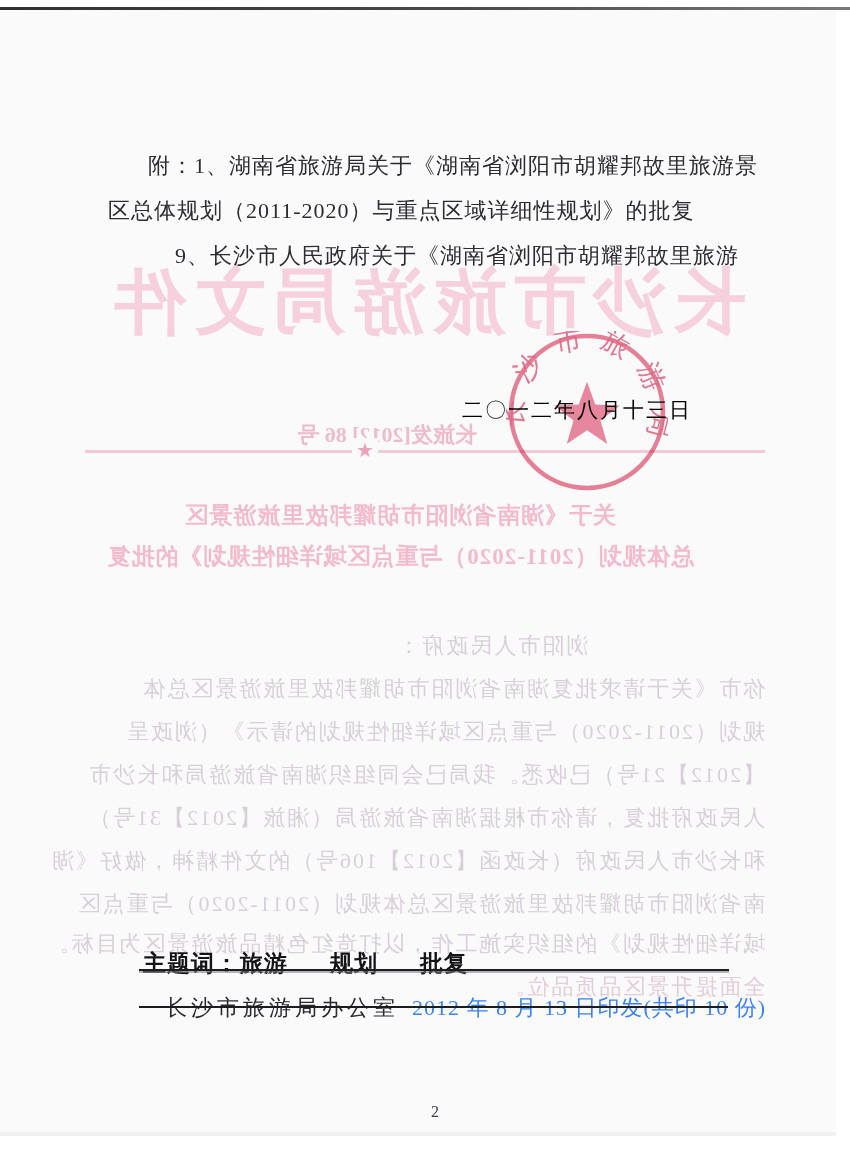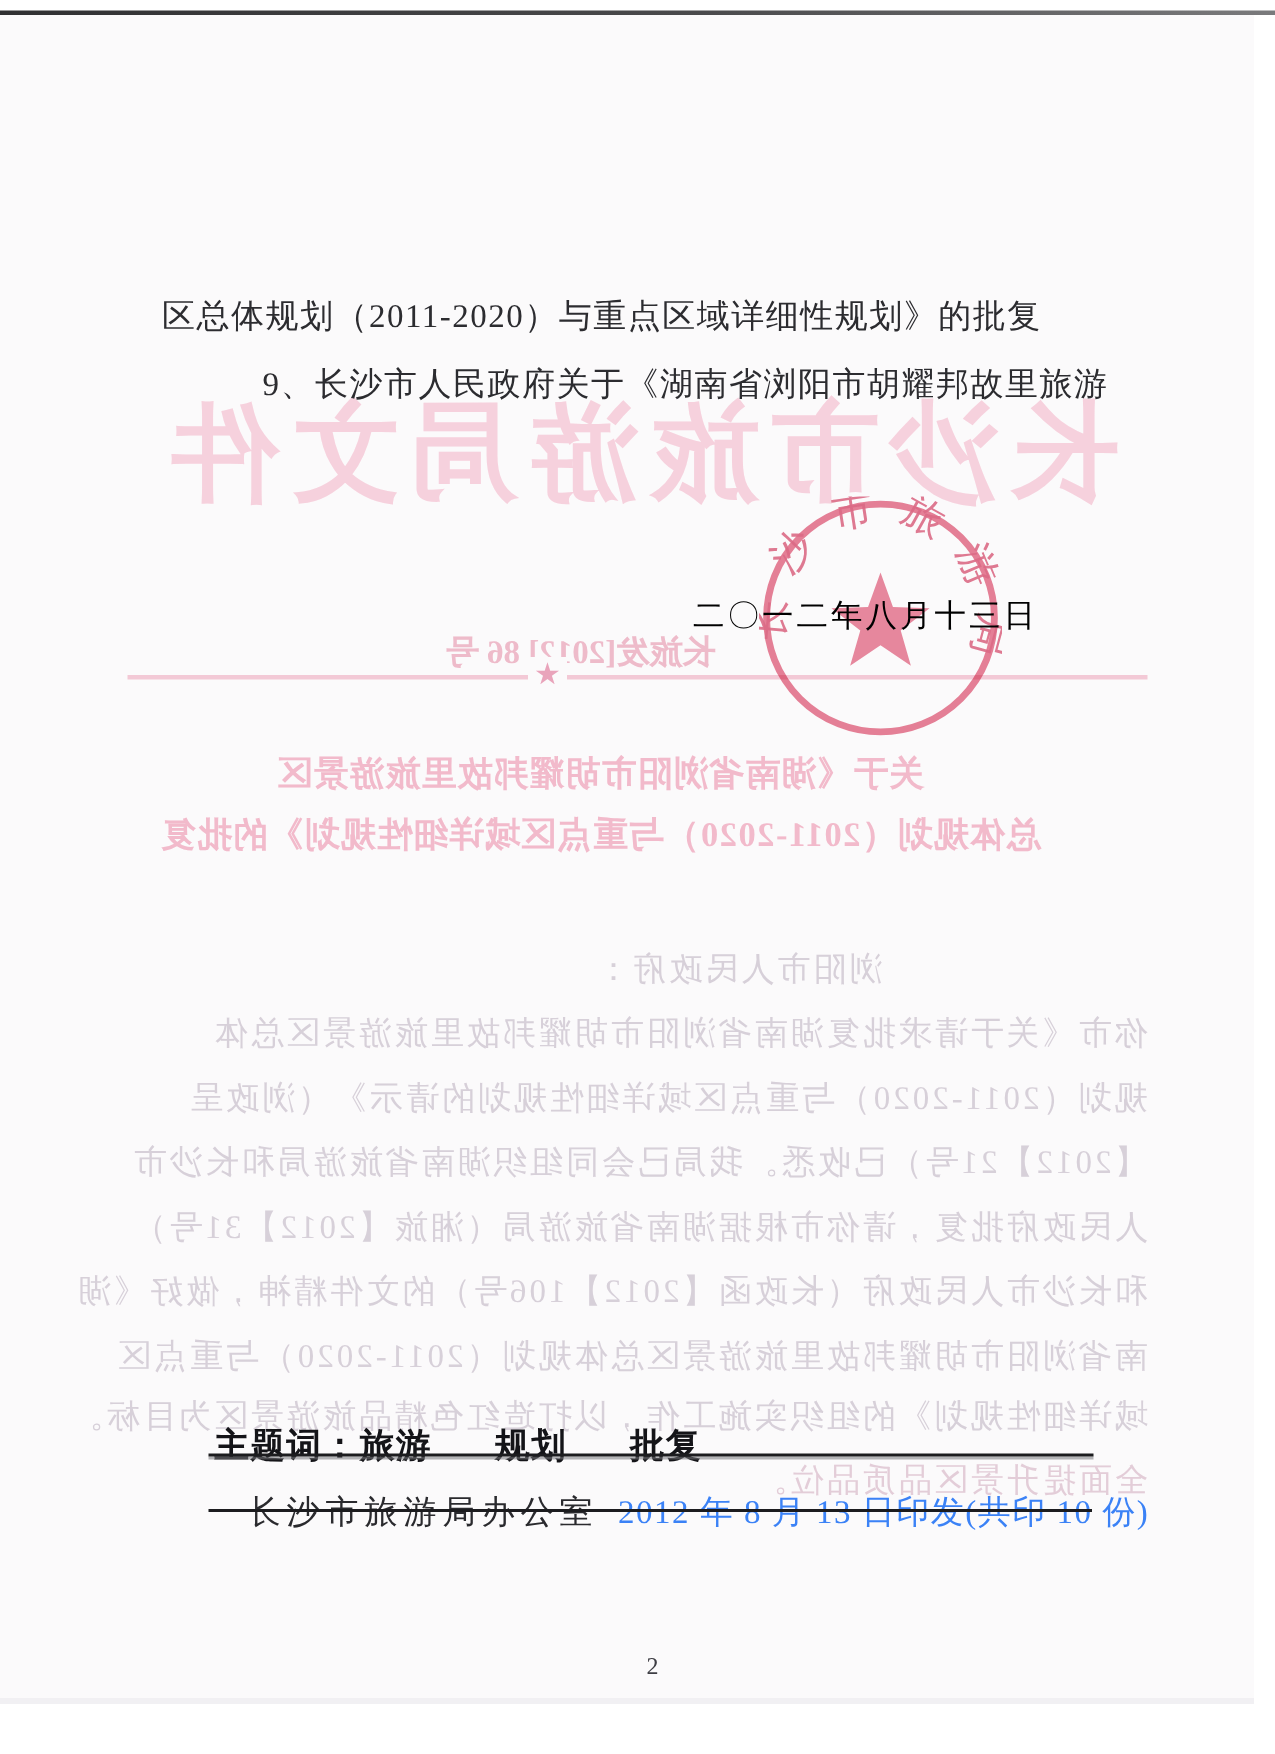--- a/index.html
+++ b/index.html
@@ -125,20 +125,21 @@
   <div class="bleed bleed-body bb-1">浏阳市人民政府：</div>
   <div class="bleed bleed-body bb-2">你市《关于请求批复湖南省浏阳市胡耀邦故里旅游景区总体</div>
   <div class="bleed bleed-body bb-3">规划（2011-2020）与重点区域详细性规划的请示》（浏政呈</div>
   <div class="bleed bleed-body bb-4">【2012】21号）已收悉。我局已会同组织湖南省旅游局和长沙市</div>
   <div class="bleed bleed-body bb-5">人民政府批复，请你市根据湖南省旅游局（湘旅【2012】31号）</div>
   <div class="bleed bleed-body bb-6">和长沙市人民政府（长政函【2012】106号）的文件精神，做好《湖</div>
   <div class="bleed bleed-body bb-7">南省浏阳市胡耀邦故里旅游景区总体规划（2011-2020）与重点区</div>
   <div class="bleed bleed-body bb-8">域详细性规划》的组织实施工作，以打造红色精品旅游景区为目标。</div>
   <div class="bleed bleed-body bb-9">全面提升景区品质品位。</div>
 
+  <div class="att-line att-1">附：1、湖南省旅游局关于《湖南省浏阳市胡耀邦故里旅游景</div>
   <div class="att-line att-2">区总体规划（2011-2020）与重点区域详细性规划》的批复</div>
   <div class="att-line att-3">9、长沙市人民政府关于《湖南省浏阳市胡耀邦故里旅游</div>
 
   <div class="date-line">二〇一二年八月十三日</div>
 
   <svg class="stamp" viewBox="0 0 160 160" xmlns="http://www.w3.org/2000/svg">
     <circle cx="80" cy="80" r="75" fill="none" stroke="#e05a78" stroke-width="4.5" opacity="0.85"></circle>
     <polygon points="80,50 88.2,72.7 112.3,73.5 93.3,88.3 100,111.5 80,98 60,111.5 66.7,88.3 47.7,73.5 71.8,72.7" fill="#e2607e" opacity="0.82"></polygon>
     <path id="seal-arc" d="M 24,110 A 63.5,63.5 0 1 1 136,110" fill="none"></path>
     <text font-size="27" fill="#dc5c7b" letter-spacing="15" opacity="0.9" font-family="Liberation Serif, DejaVu Serif, serif">

